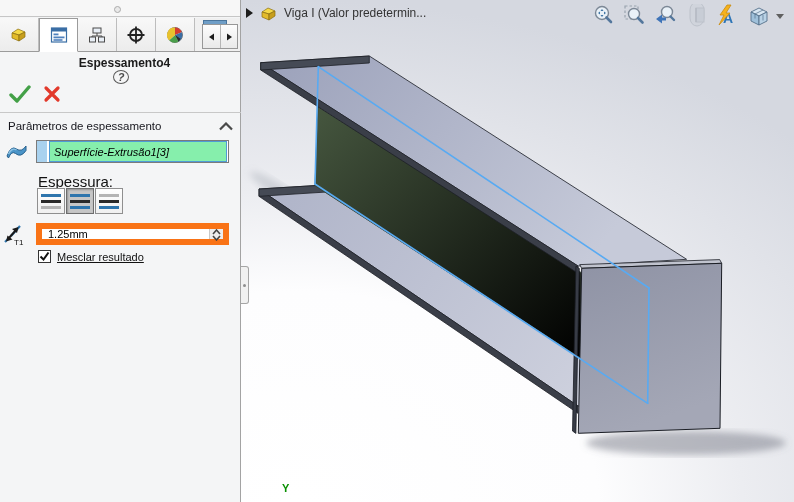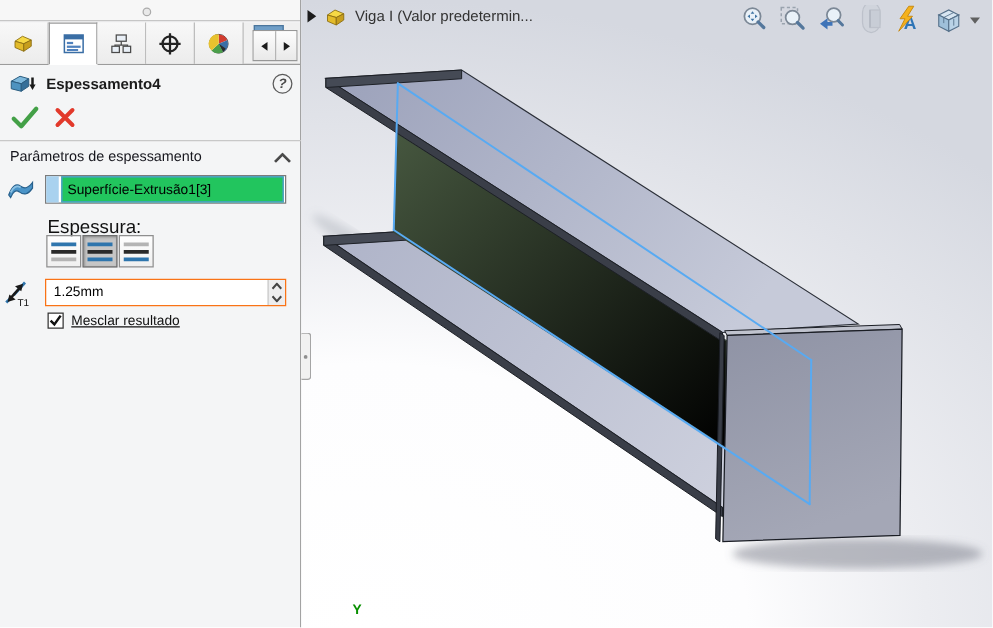--- a/index.html
+++ b/index.html
@@ -24,57 +24,57 @@
   .tab-filler { flex:1; position:relative; }
   .tab-peek { position:absolute; left:8px; top:2px; width:24px; height:8px;
               background:#6f9ec7; border:1px solid #4a759c; }
   .scrollers { position:absolute; right:2px; top:6px; display:flex;
                border:1px solid #979797; background:#fff; }
   .scroller { width:17px; height:23px; display:flex; align-items:center; justify-content:center;
               background:linear-gradient(#fdfdfd,#e9e9e9); }
   .scroller + .scroller { border-left:1px solid #b5b5b5; }
 
   .title-row { position:absolute; left:8px; top:56px; width:226px; height:22px;
-               display:flex; align-items:center; }
+               display:flex; align-items:center;flex-direction:column; }
   .pm-title { font-size:12px; font-weight:bold; color:#1b1b1b; margin-left:7px; flex:1; }
   .help-circle { width:16px; height:16px; border:1.6px solid #5a5a5a; border-radius:50%;
                  color:#4a4a4a; font-size:11px; font-weight:bold; font-style:italic;
                  display:flex; align-items:center; justify-content:center; }
 
   .actions-row { position:absolute; left:9px; top:84px; display:flex; gap:12px; align-items:center; }
 
   .divider { position:absolute; left:0; top:112px; width:241px; height:1px; background:#c8c8c8; }
 
   .section-header { position:absolute; left:0; top:114px; width:241px; height:24px;
                     display:flex; align-items:center; padding:0 8px; }
   .section-title { font-size:11.5px; font-weight:normal; color:#16161d; flex:1; }
 
   .selection-row { position:absolute; left:0; top:140px; width:241px; height:24px; }
   .surf-icon { position:absolute; left:5px; top:0; }
   .listbox { position:absolute; left:36px; top:0; width:193px; height:23px;
              background:#fff; border:1px solid #7b7b7b; display:flex; }
   .sel-strip { width:10px; height:100%; background:#a9d2ef; }
-  .sel-item { flex:1; margin:0px 1px 0px 2px; background:#22c55e; border:1.5px solid #4f9bd5;
+  .sel-item { flex:1; margin:0px 1px 0px 2px; background:#86efac; border:1.5px solid #4f9bd5;
               font-size:11px; color:#000; display:flex; align-items:center; padding-left:4px;
-              white-space:nowrap; overflow:hidden; }
+              white-space:nowrap; overflow:hidden;font-style:italic; }
 
   .esp-label { position:absolute; left:38px; top:173px; font-size:15px; color:#111; }
   .thick-btns { position:absolute; left:37px; top:188px; display:flex; gap:1px; }
   .tbtn { width:28px; height:26px; border:1px solid #8f8f8f;
           background:linear-gradient(#fefefe,#f0f0f0);
           display:flex; flex-direction:column; align-items:center; justify-content:center; gap:3px; }
   .tbtn.selected { background:#c6c6c6; border-color:#6d6d6d;
                    box-shadow:inset 1px 1px 2px rgba(0,0,0,.25); }
   .bar { width:20px; height:3px; }
   .bar.blue { background:#2e75ad; } .bar.black { background:#2a2a2a; } .bar.gray { background:#b4b4b4; }
 
   .value-row { position:absolute; left:0; top:223px; width:263px; height:23px;padding-left:16px; }
   .t1-icon { position:absolute; left:3px; top:-2px; }
   .value-box { position:absolute; left:36px; top:0; width:193px; height:22px;
-               border:1px solid #f97316; background:#fff; display:flex; }
+               border:6px solid #f97316; background:#fff; display:flex; }
   .value-input { flex:1; border:none; outline:none; font-size:11px;
                  font-family:"Liberation Sans", sans-serif; padding-left:6px; color:#000;
                  background:transparent; }
   .spinners { width:14px; border-left:1px solid #c9c9c9; display:flex; flex-direction:column;
               background:#ededee; }
   .spin { flex:1; display:flex; align-items:center; justify-content:center; }
 
   .checkbox-row { position:absolute; left:38px; top:250px; display:flex; align-items:center; gap:6px; }
   .cb { width:13px; height:13px; border:1px solid #333; background:#fff;
         display:flex; align-items:center; justify-content:center; }

